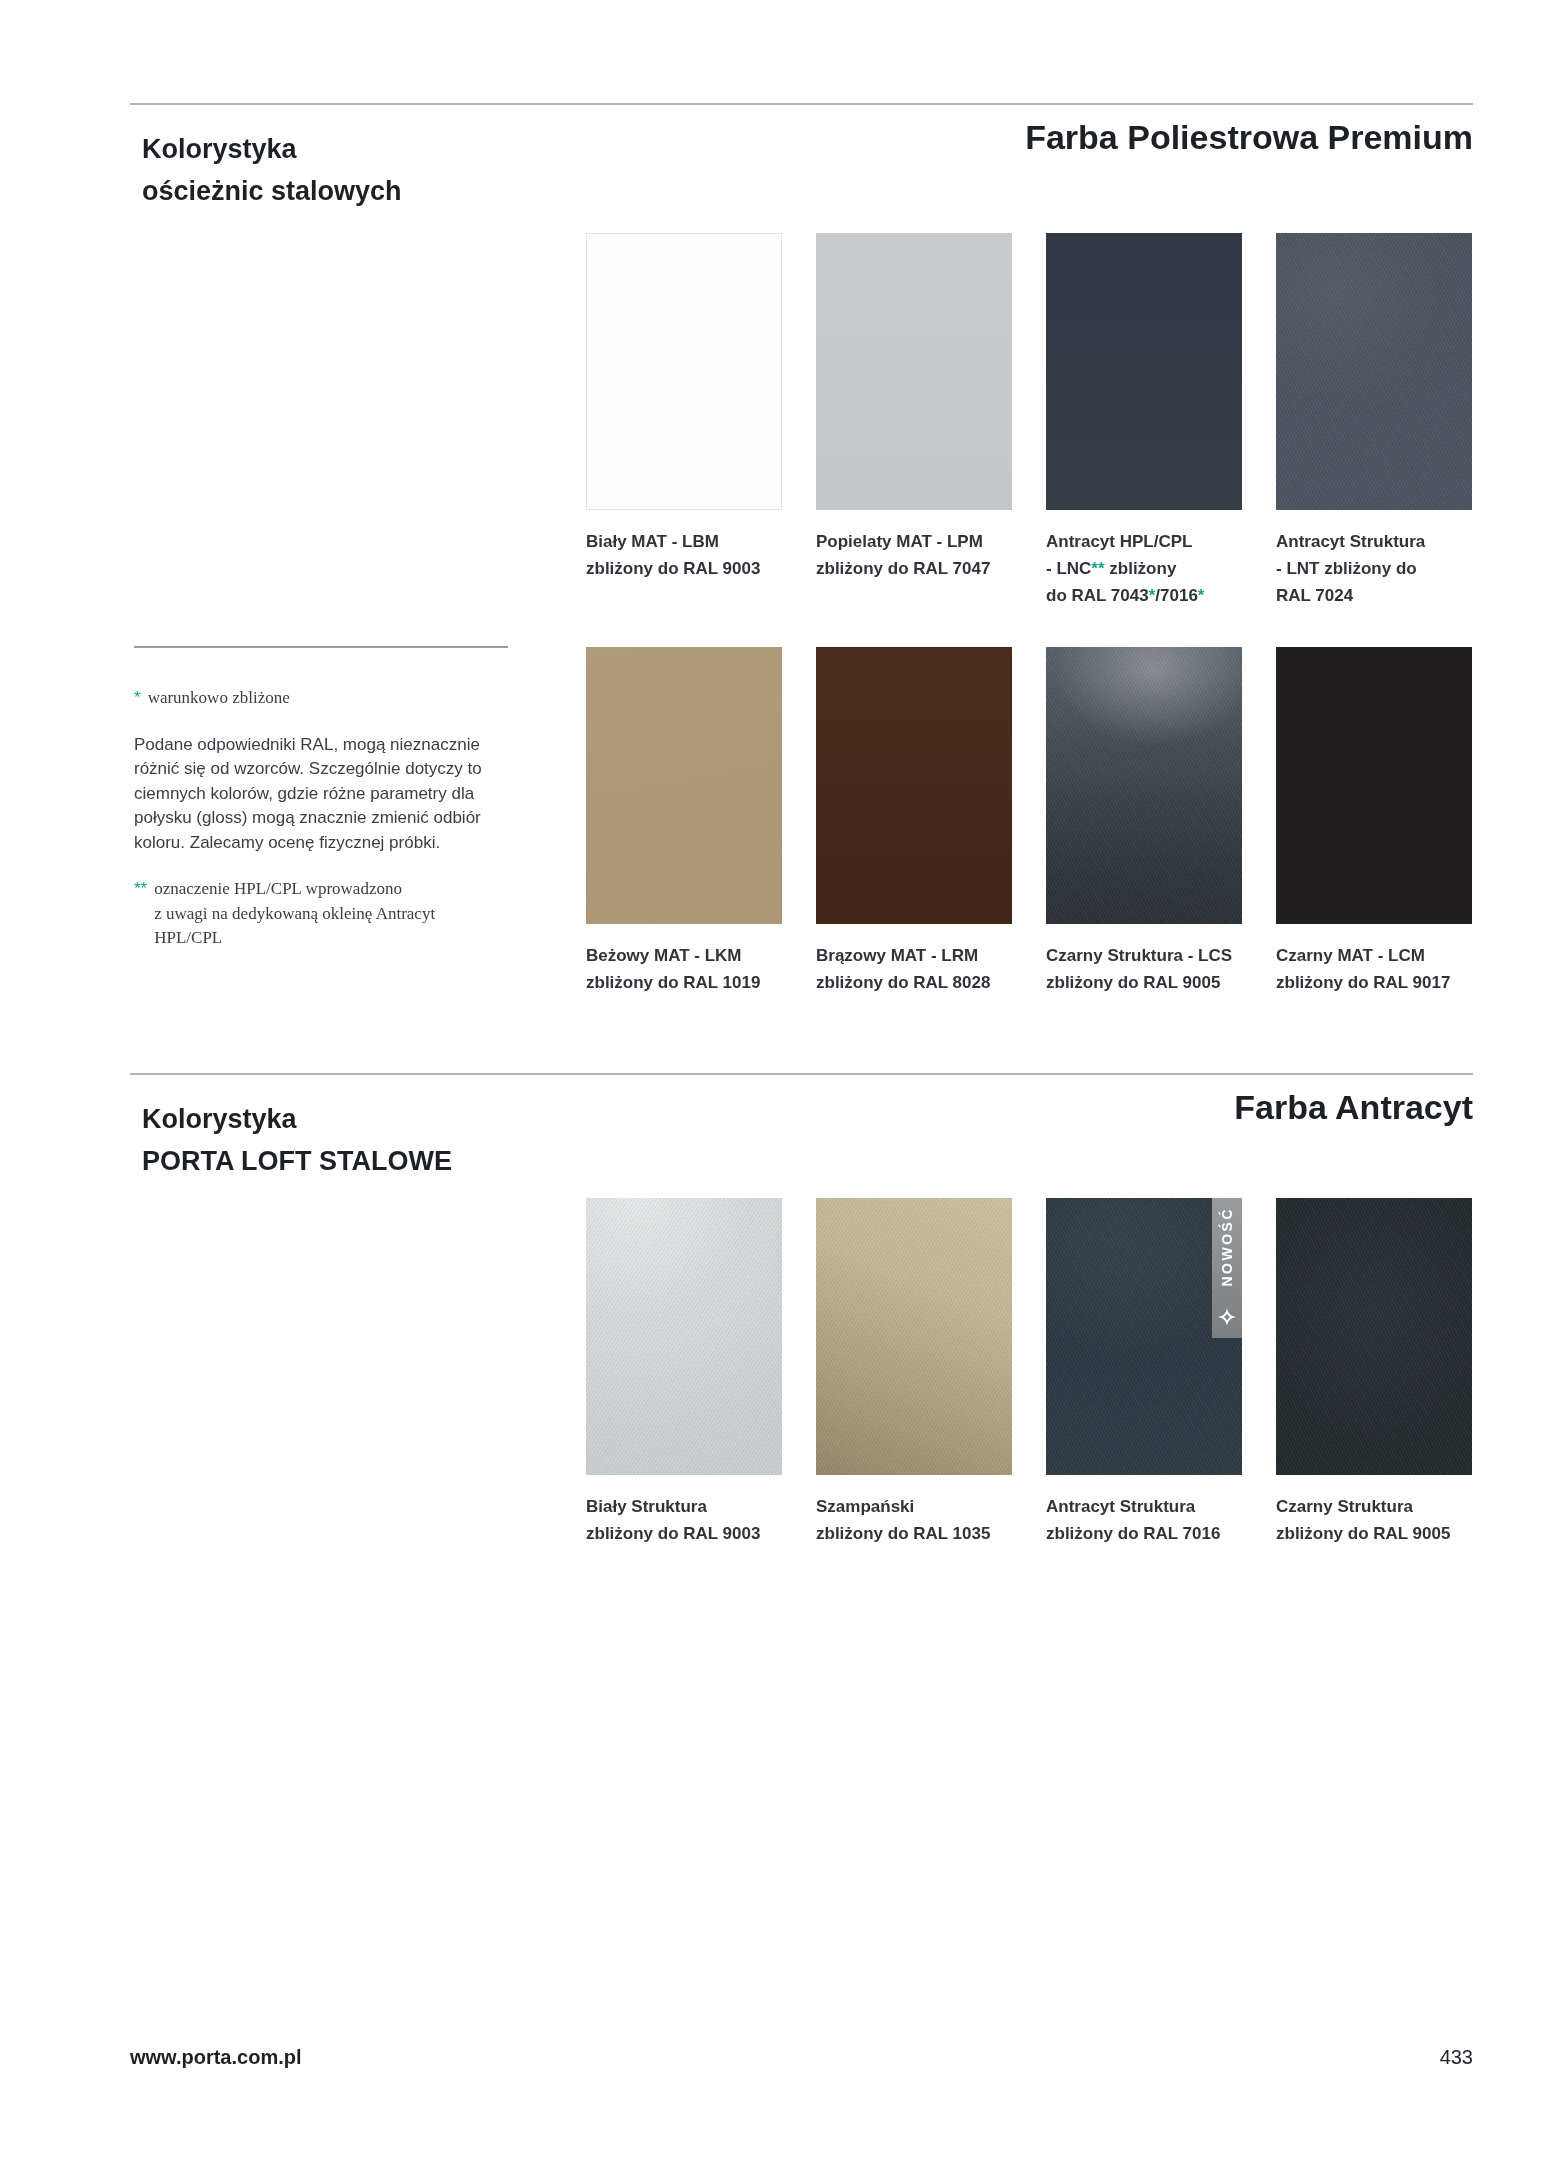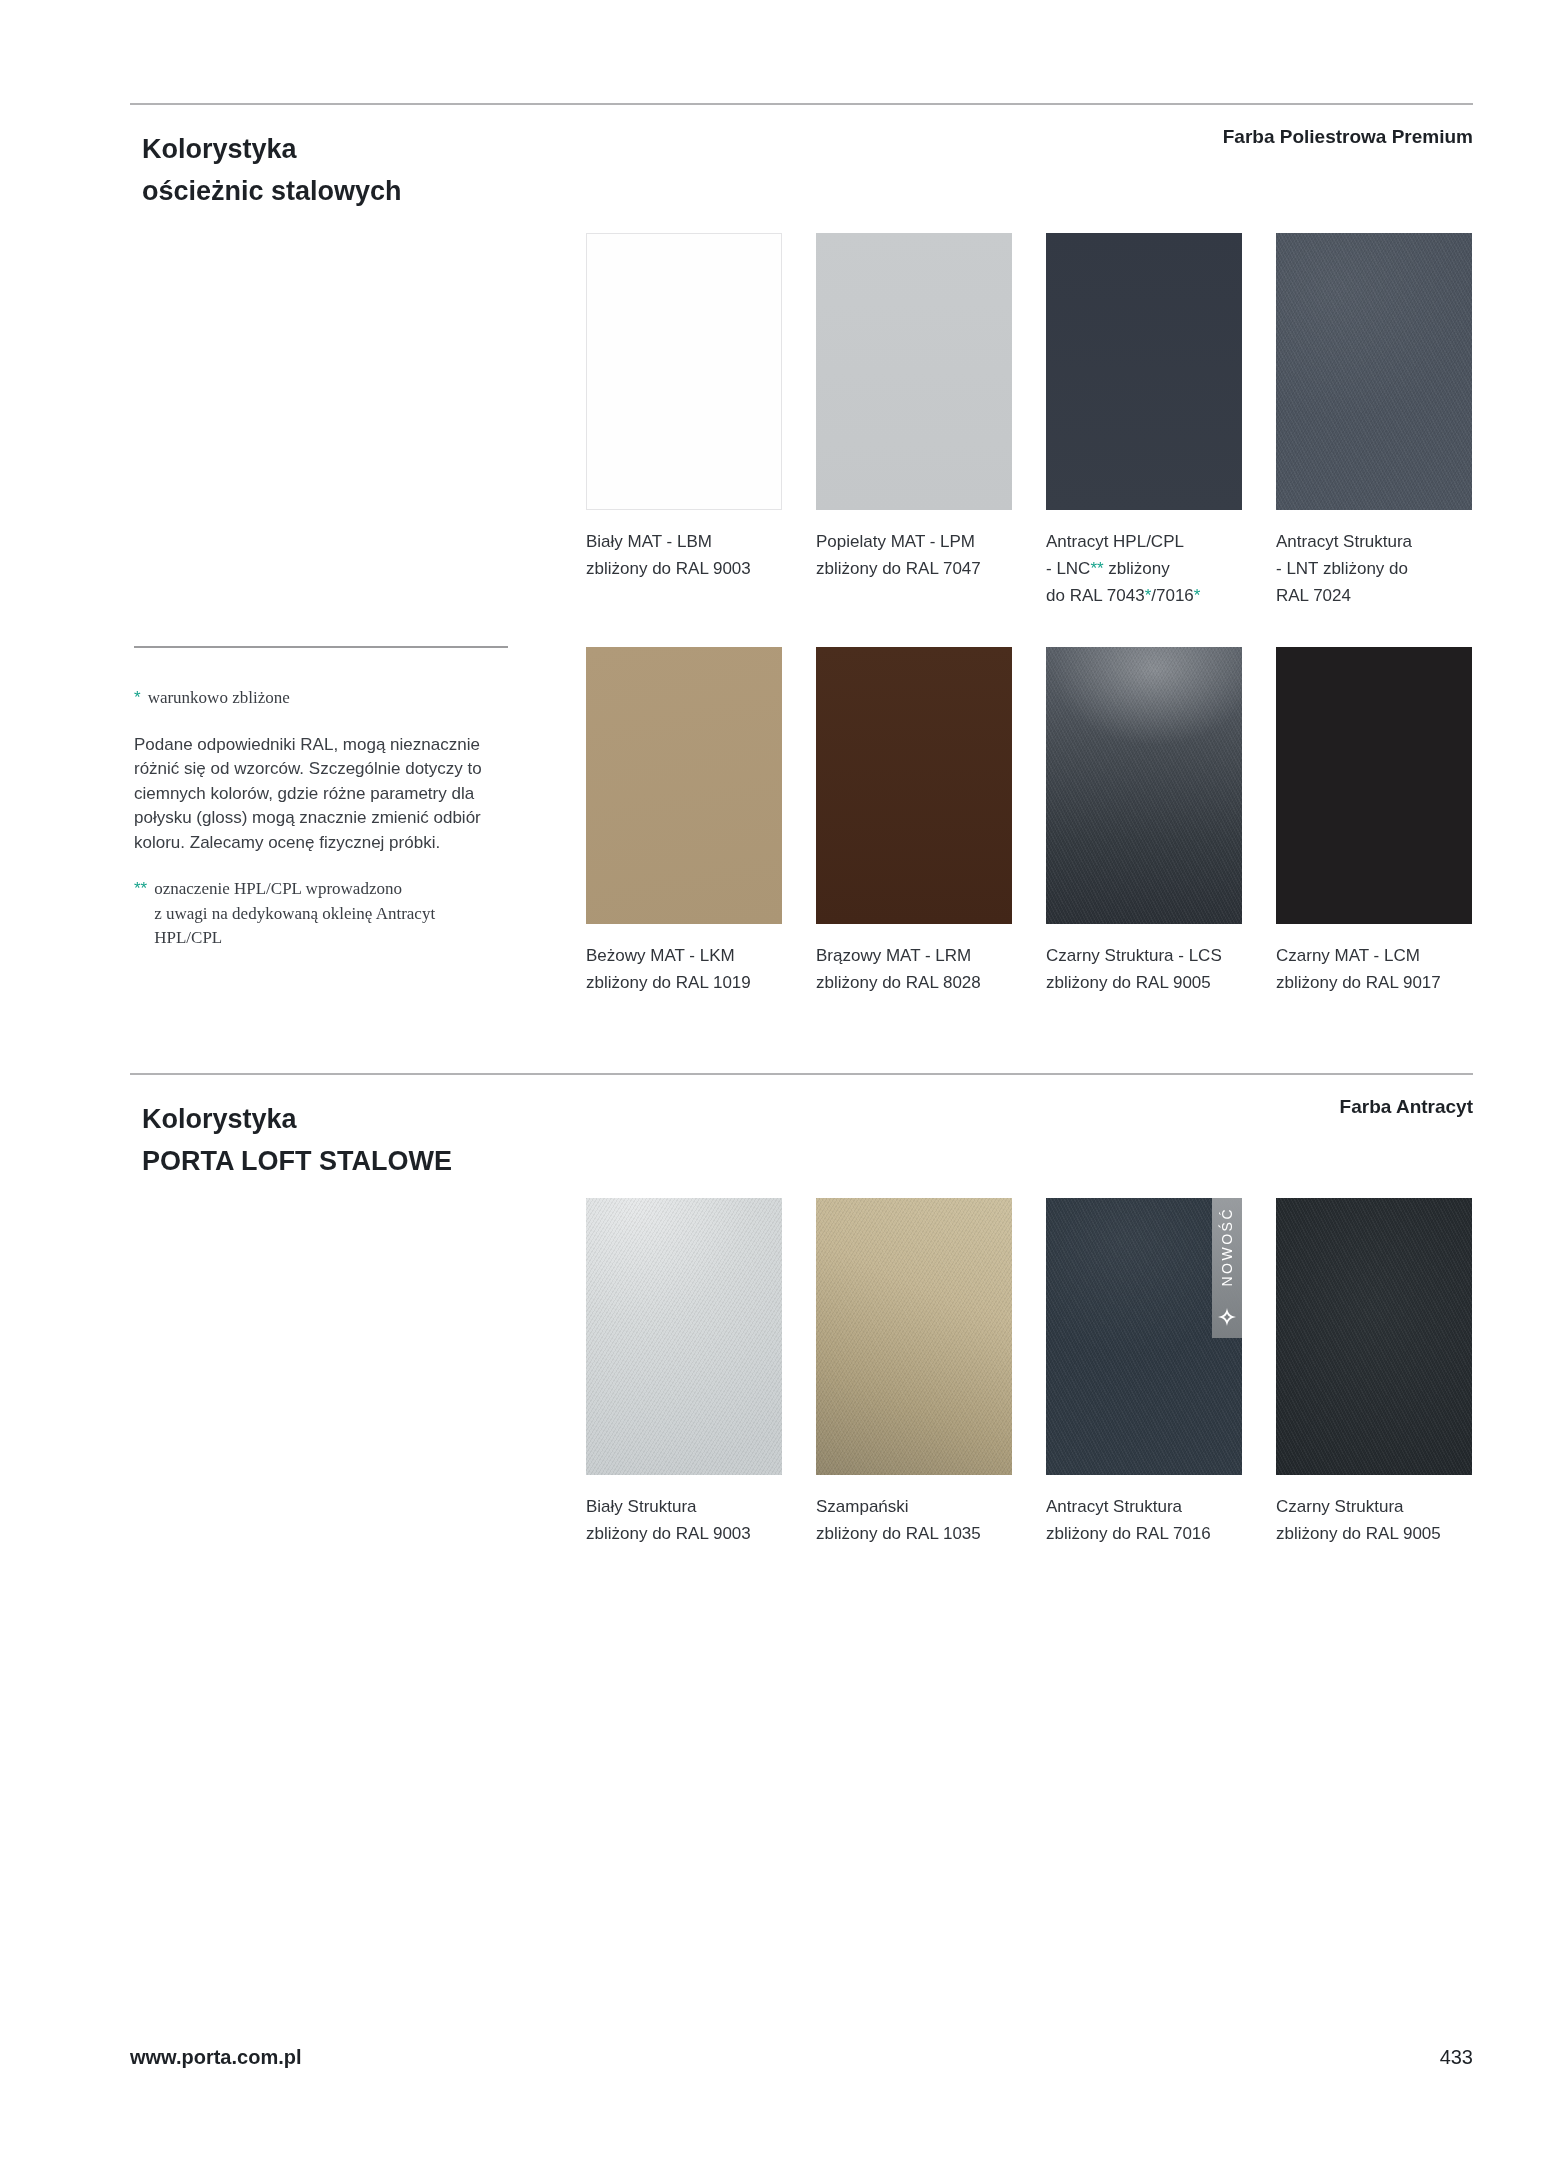--- a/index.html
+++ b/index.html
@@ -17,32 +17,32 @@
   .rule-2{top:1073px;}
 
   .sec-header{position:absolute;left:0;width:1343px;display:flex;justify-content:space-between;align-items:flex-start;}
   .sec-header-1{top:116px;}
   .sec-header-2{top:1086px;}
   .sec-title{
     font-size:27px;line-height:42px;font-weight:700;color:#1d2126;
     white-space:pre-line;margin:12px;
   }
   .paint-label{
-    font-size:19px;line-height:42px;font-weight:700;color:#1d2126;text-align:right;margin:0;
+    font-size:34px;line-height:42px;font-weight:700;color:#1d2126;text-align:right;margin:0;
   }
 
   .swatch-row{
     position:absolute;left:456px;
     display:grid;grid-template-columns:repeat(4,196px);column-gap:34px;
   }
   .row-1-0{top:233px;}
   .row-1-1{top:647px;}
   .row-2-0{top:1198px;}
 
-  figure.cell{margin:0;width:216px;}
+  figure.cell{margin:0;width:216px;font-weight:bold;}
   .swatch{width:196px;height:277px;box-sizing:border-box;position:relative;overflow:hidden;}
   .label{
     margin-top:18px;font-size:17px;line-height:27px;color:#30343a;
   }
   .accent{color:#16a38b;}
 
   
   .tex::after{
     content:"";position:absolute;inset:0;pointer-events:none;
     background:

